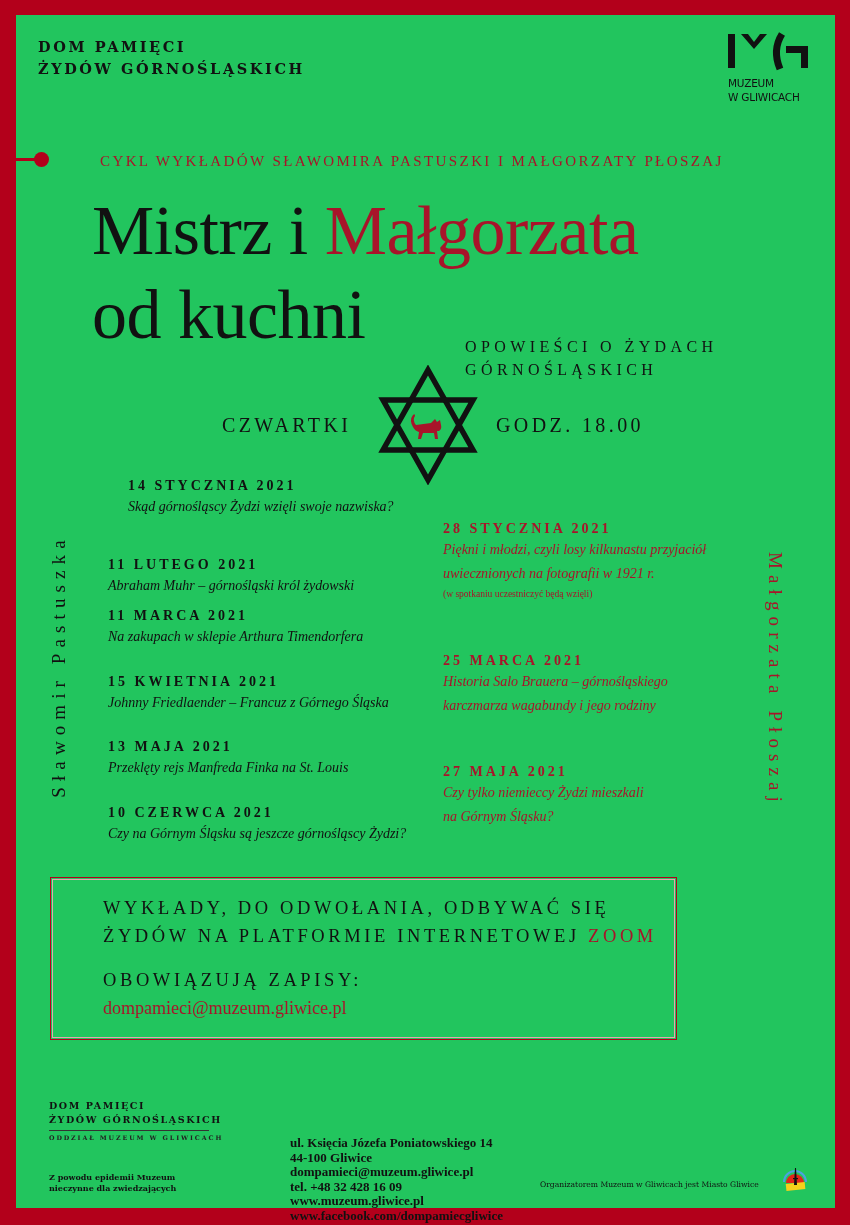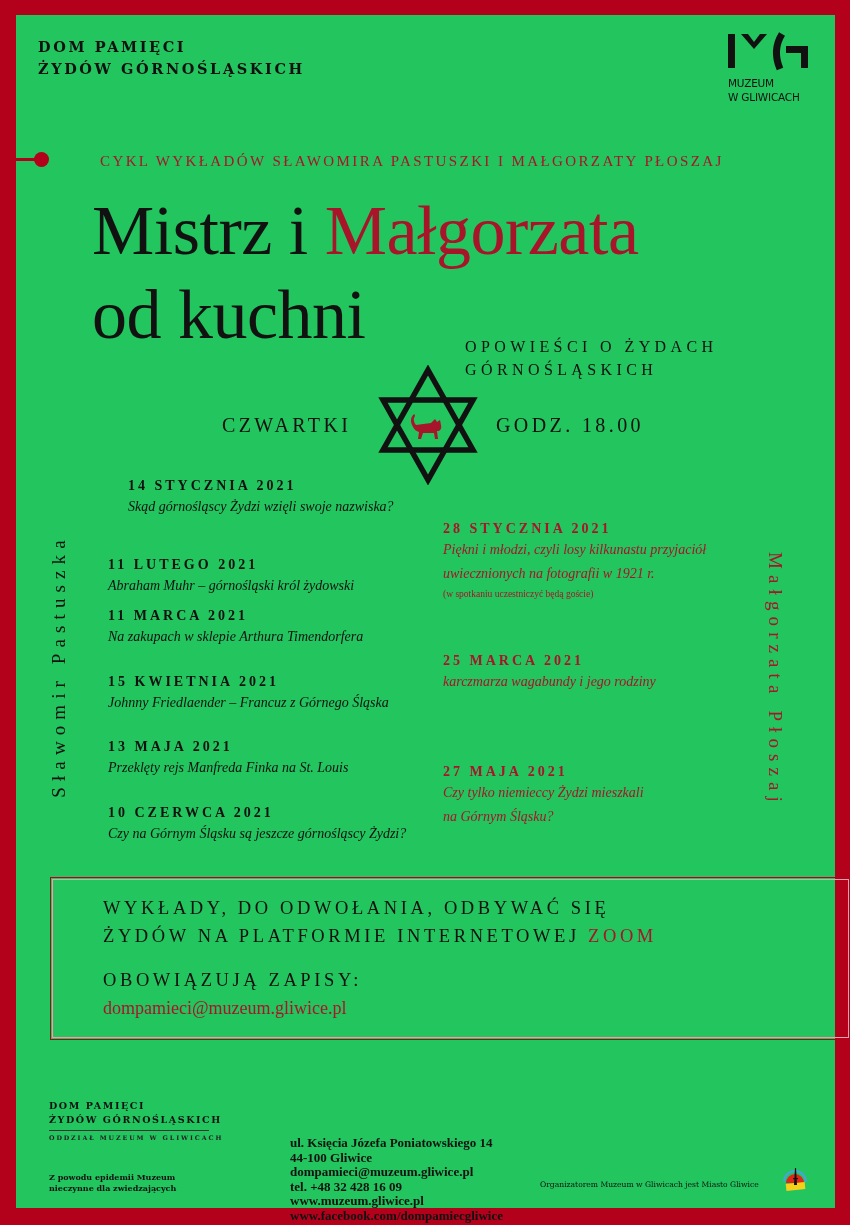--- a/index.html
+++ b/index.html
@@ -32,21 +32,21 @@
   .vname-left span { position:absolute; left:50%; top:50%; transform:translate(-50%,-50%) rotate(-90deg); white-space:nowrap; font-size:19px; letter-spacing:6.1px; color:#111; }
   .vname-right { left:744px; top:505px; width:30px; height:320px; }
   .vname-right span { position:absolute; left:50%; top:50%; transform:translate(-50%,-50%) rotate(90deg); white-space:nowrap; font-size:19px; letter-spacing:6.1px; color:#a8142a; }
 
   .lect { position:absolute; }
   .lect .date { font-weight:bold; font-size:14px; letter-spacing:3px; line-height:18px; white-space:nowrap; }
   .lect .topic { font-style:italic; font-size:14px; line-height:24px; white-space:nowrap; }
   .lect .note { font-size:9.5px; line-height:16px; white-space:nowrap; }
   .col-red .date, .col-red .topic, .col-red .note { color:#a8142a; }
 
-  .infobox { left:34px; top:862px; width:801px; height:163px; border:1px solid #b3001b; outline:1px solid #e6a5ae; outline-offset:-3px; }
+  .infobox { left:34px; top:862px; width:627px; height:163px; border:1px solid #b3001b; outline:1px solid #e6a5ae; outline-offset:-3px; }
   .infobox .l1, .infobox .l2, .infobox .l3 { position:absolute; left:52px; font-size:18.5px; letter-spacing:3.6px; white-space:nowrap; color:#111; }
   .infobox .l1 { top:20px; }
   .infobox .l2 { top:48px; }
   .infobox .l3 { top:92px; }
   .infobox .mail { position:absolute; left:52px; top:120px; font-size:18px; color:#a8142a; white-space:nowrap; }
 
   .foot-org { left:33px; top:1084px; font-family:"DejaVu Serif", serif; font-weight:bold; font-size:9.5px; letter-spacing:1.6px; line-height:14px; color:#111; }
   .foot-rule { left:33px; top:1115px; width:160px; height:1px; background:#333; }
   .foot-sub { left:33px; top:1119px; font-family:"DejaVu Serif", serif; font-weight:bold; font-size:6.3px; letter-spacing:1.9px; color:#222; white-space:nowrap; }
   .foot-note { left:33px; top:1157px; font-family:"DejaVu Serif", serif; font-weight:bold; font-size:8px; line-height:11px; color:#111; }
@@ -130,24 +130,25 @@
   </div>
   <div class="lect" style="left:92px; top:789px;">
     <div class="date">10 CZERWCA 2021</div>
     <div class="topic">Czy na Górnym Śląsku są jeszcze górnośląscy Żydzi?</div>
   </div>
 
   <div class="lect col-red" style="left:427px; top:505px;">
     <div class="date">28 STYCZNIA 2021</div>
     <div class="topic">Piękni i młodzi, czyli losy kilkunastu przyjaciół</div>
     <div class="topic">uwiecznionych na fotografii w 1921 r.</div>
-    <div class="note">(w spotkaniu uczestniczyć będą goście)</div>
+    <div class="note">(w spotkaniu uczestniczyć będą wzięli)</div>
   </div>
   <div class="lect col-red" style="left:427px; top:637px;">
     <div class="date">25 MARCA 2021</div>
+    <div class="topic">Historia Salo Brauera – górnośląskiego</div>
     <div class="topic">karczmarza wagabundy i jego rodziny</div>
   </div>
   <div class="lect col-red" style="left:427px; top:748px;">
     <div class="date">27 MAJA 2021</div>
     <div class="topic">Czy tylko niemieccy Żydzi mieszkali</div>
     <div class="topic">na Górnym Śląsku?</div>
   </div>
 
   <div class="abs infobox">
     <div class="l1">WYKŁADY, DO ODWOŁANIA, ODBYWAĆ SIĘ</div>

